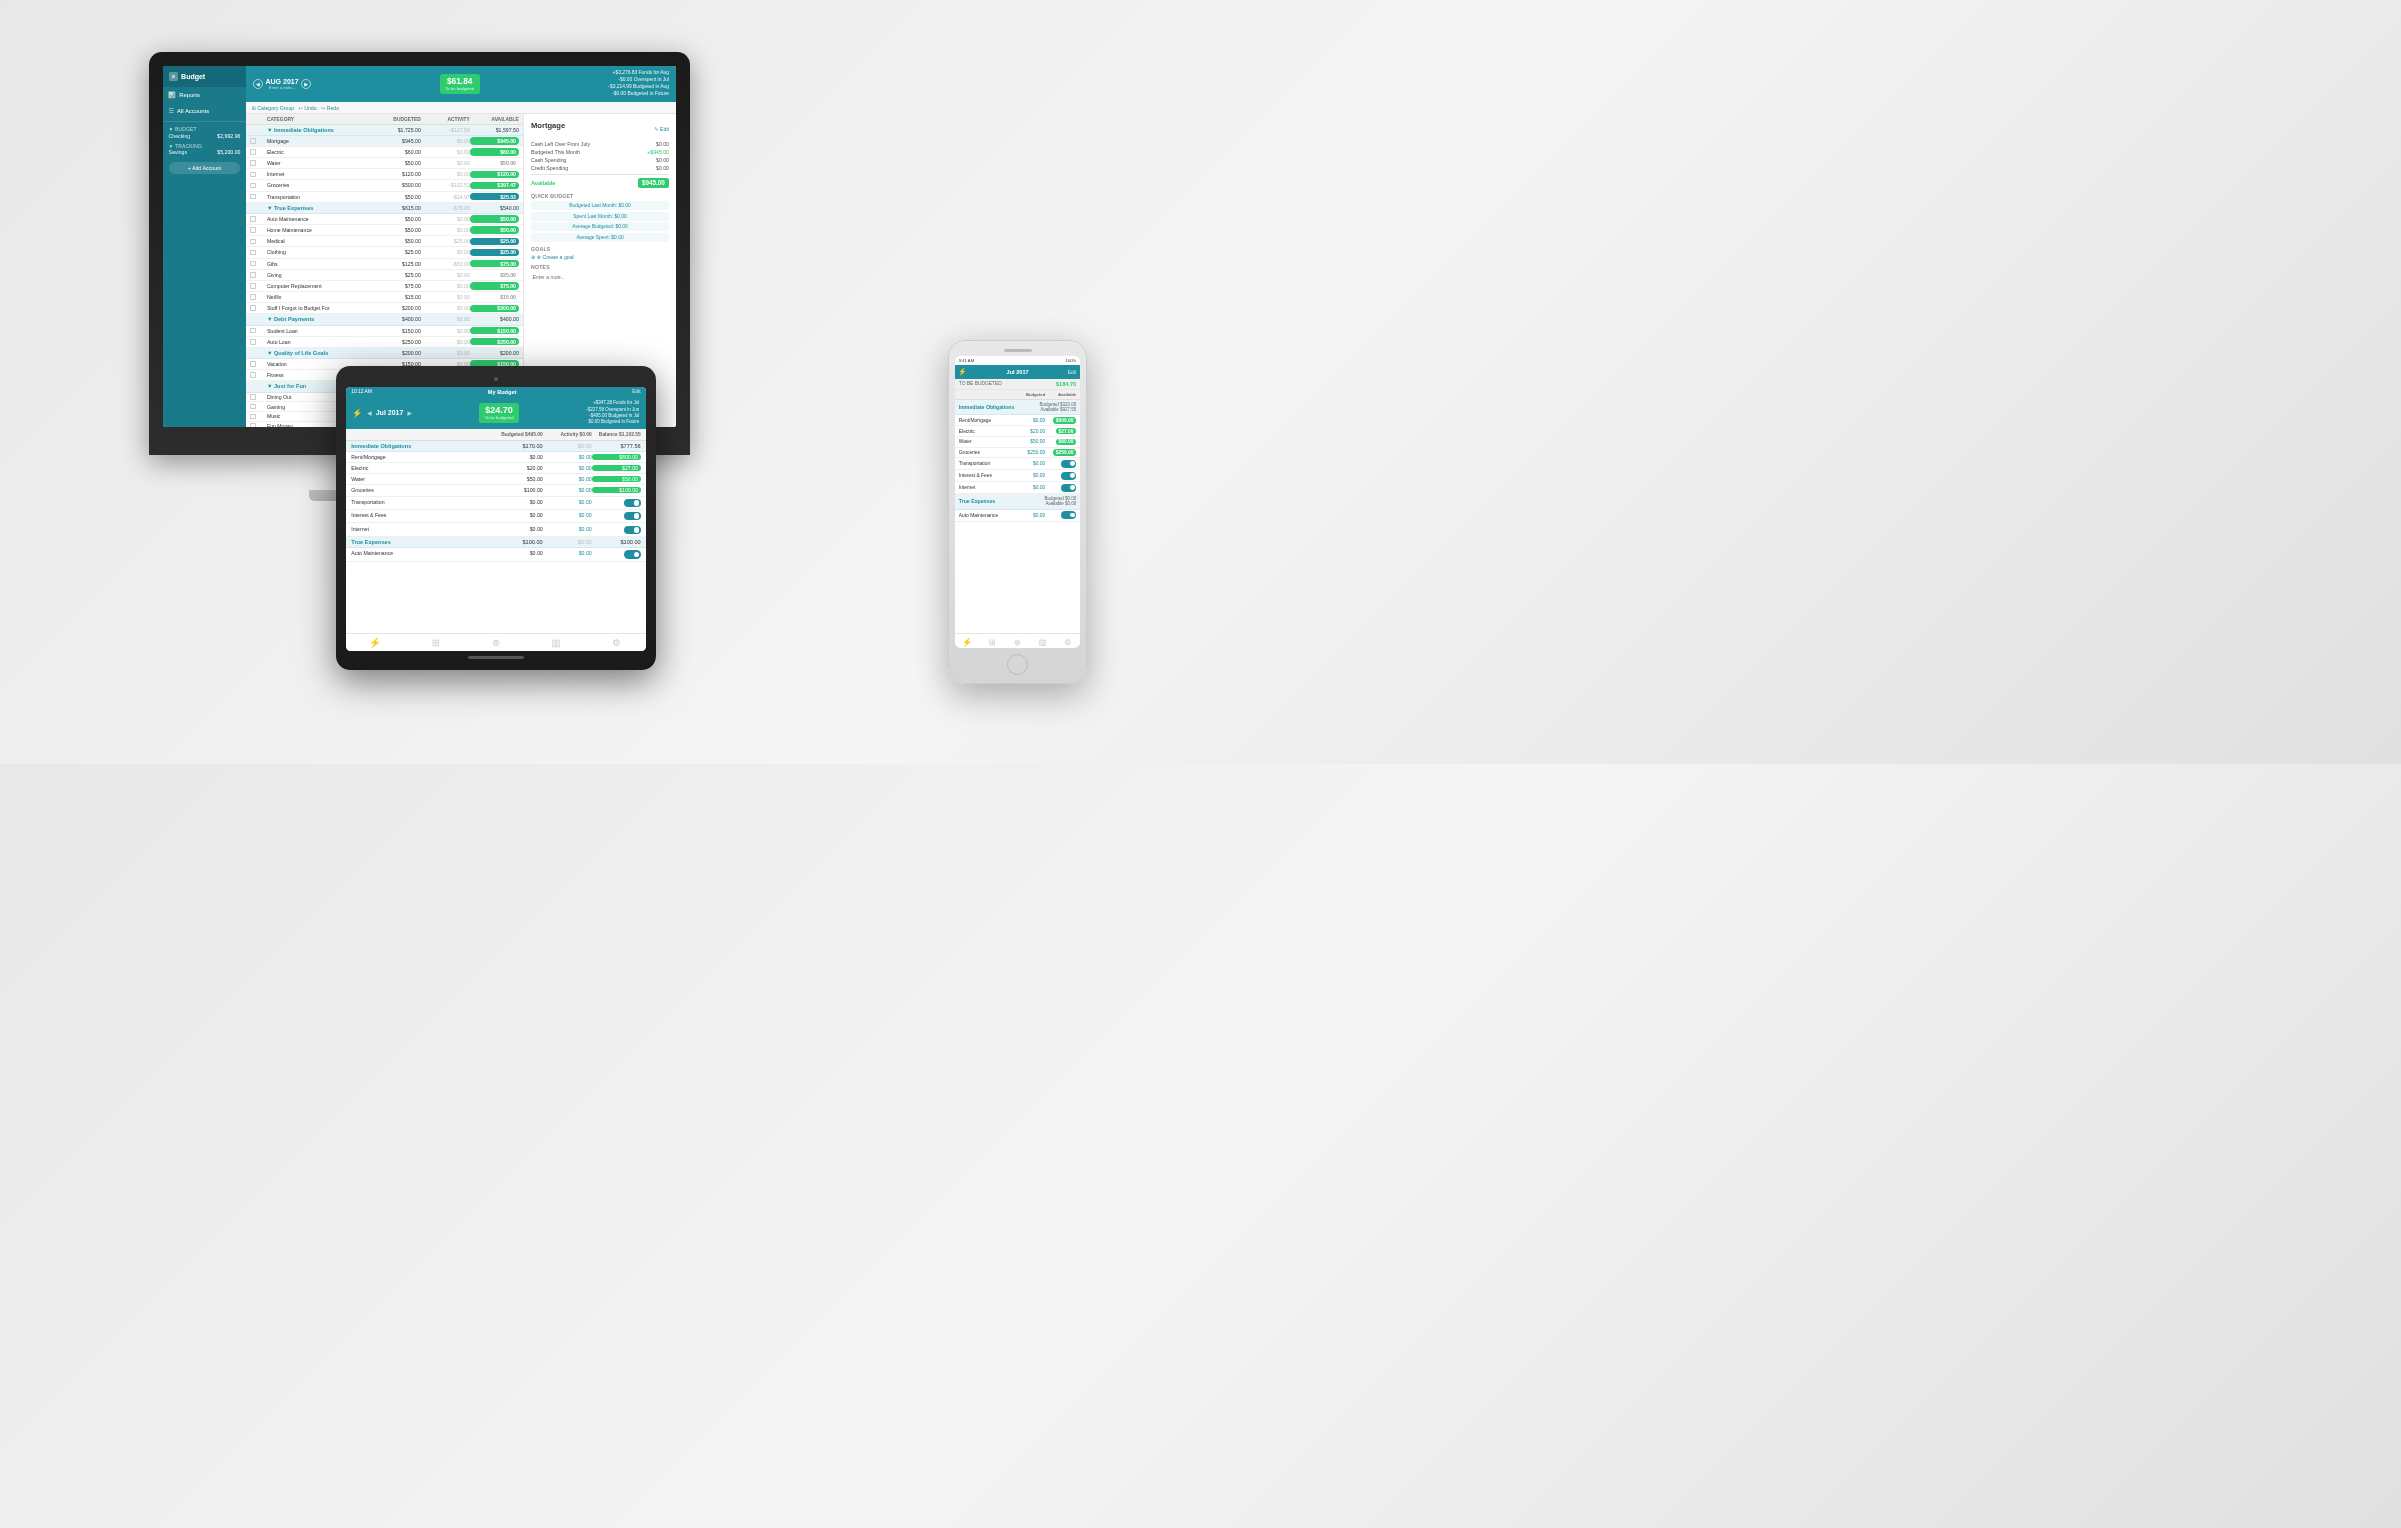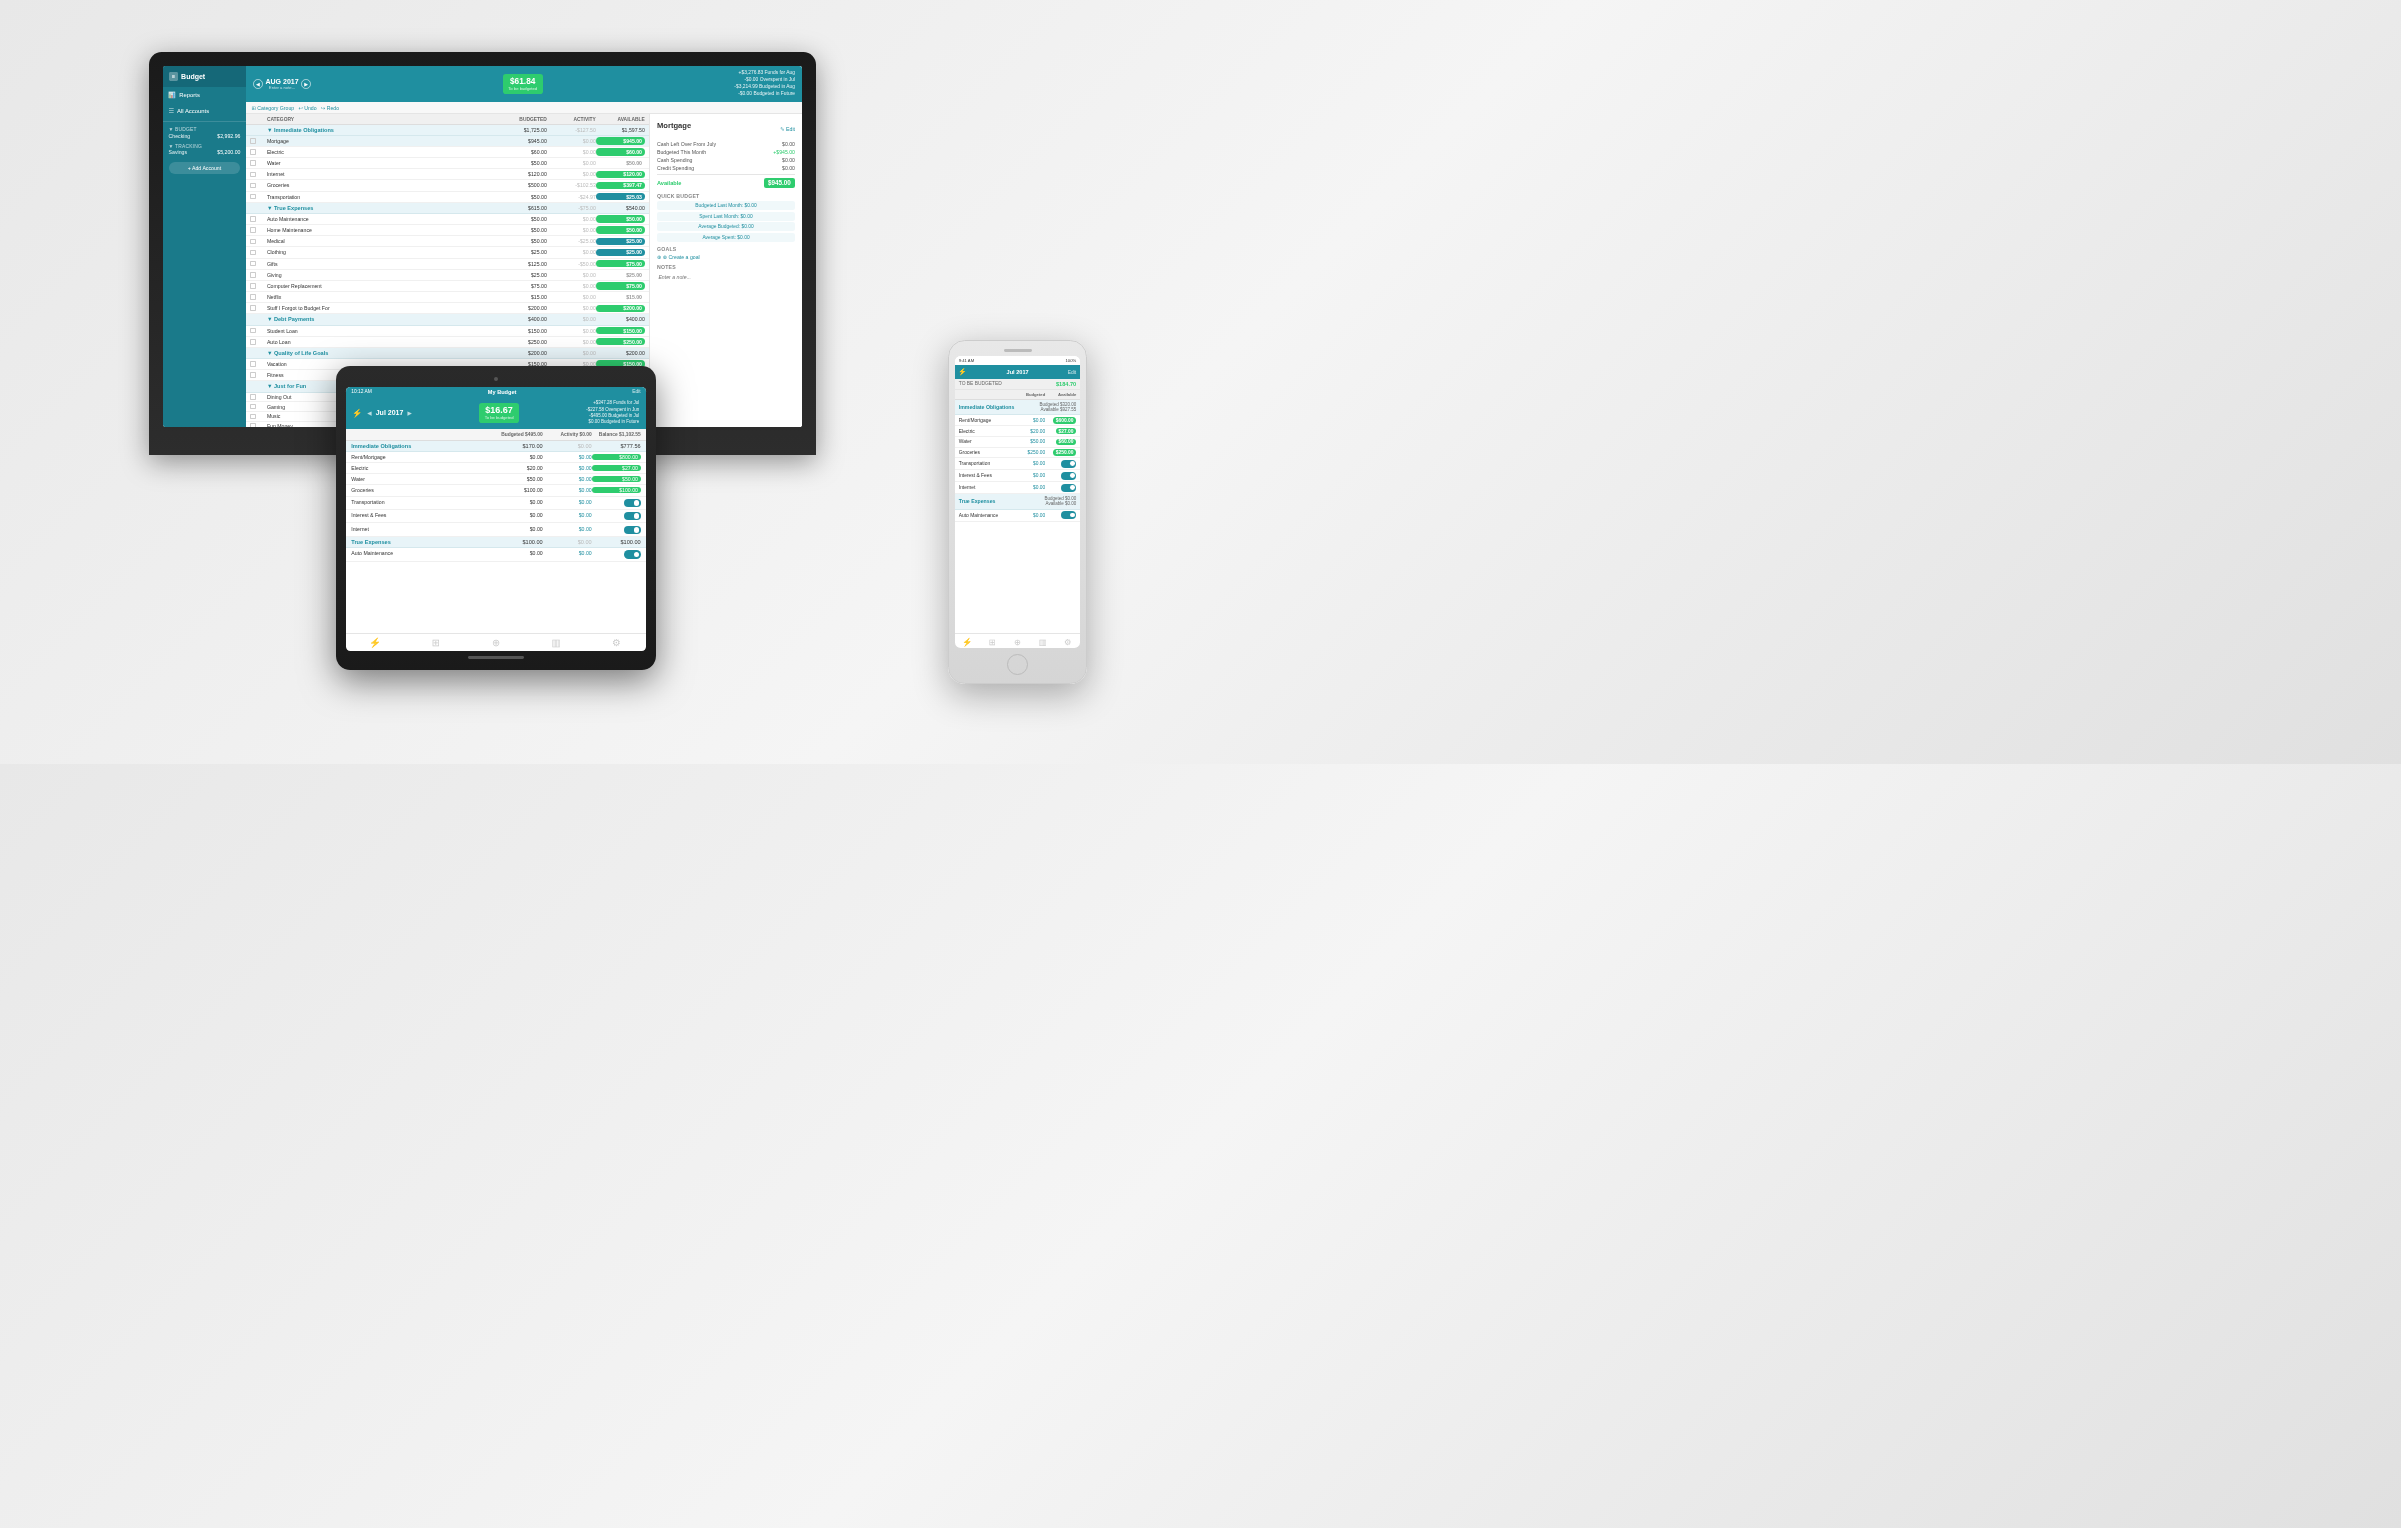--- a/index.html
+++ b/index.html
@@ -18,21 +18,21 @@
     .scene {
       position: relative;
       width: 973px;
       height: 660px;
     }
 
     
     .imac {
       position: absolute;
       top: 0; left: 35px;
-      width: 667px;
+      width: 541px;
     }
 
     .imac-screen-bezel {
       background: linear-gradient(180deg, #1a1a1a 0%, #2d2d2d 100%);
       border-radius: 12.5px 12.5px 0 0;
       padding: 14px 14px 28px 14px;
       box-shadow: 0 7px 28px rgba(0,0,0,0.4);
     }
 
     .imac-screen {
@@ -1014,21 +1014,21 @@
           </div>
 
           <div class="ipad-header">
             <div class="ipad-month-nav">
               <span style="font-size:8.3px;color:#2ecc6e;">⚡</span>
               <span style="font-size:5.6px;color:rgba(255,255,255,0.7);">◀</span>
               <span style="font-size:7px;font-weight:700;color:white;">Jul 2017</span>
               <span style="font-size:5.6px;color:rgba(255,255,255,0.7);">▶</span>
             </div>
             <div class="ipad-balance">
-              <div class="ipad-balance-amount">$16.67</div>
+              <div class="ipad-balance-amount">$24.70</div>
               <div class="ipad-balance-label">To be budgeted</div>
             </div>
             <div class="ipad-info">
               <div>+$347.28 Funds for Jul</div>
               <div>-$227.58 Overspent in Jun</div>
               <div>-$495.00 Budgeted in Jul</div>
               <div>$0.00 Budgeted in Future</div>
             </div>
           </div>
 

